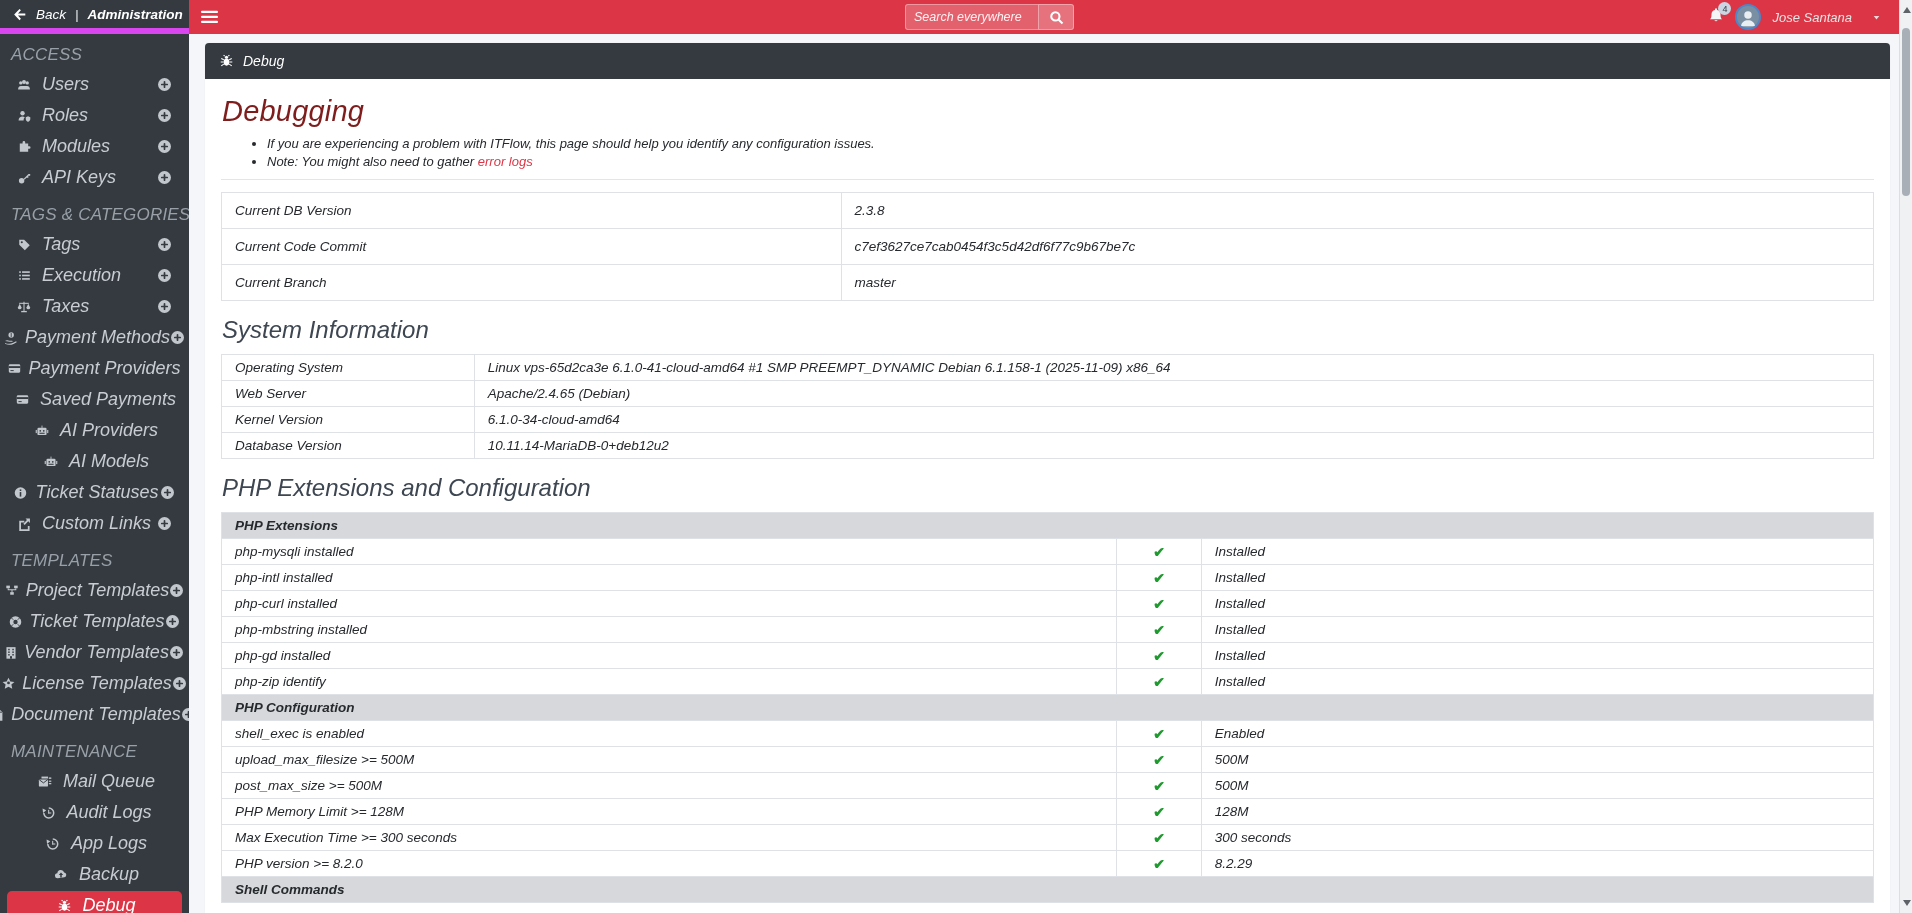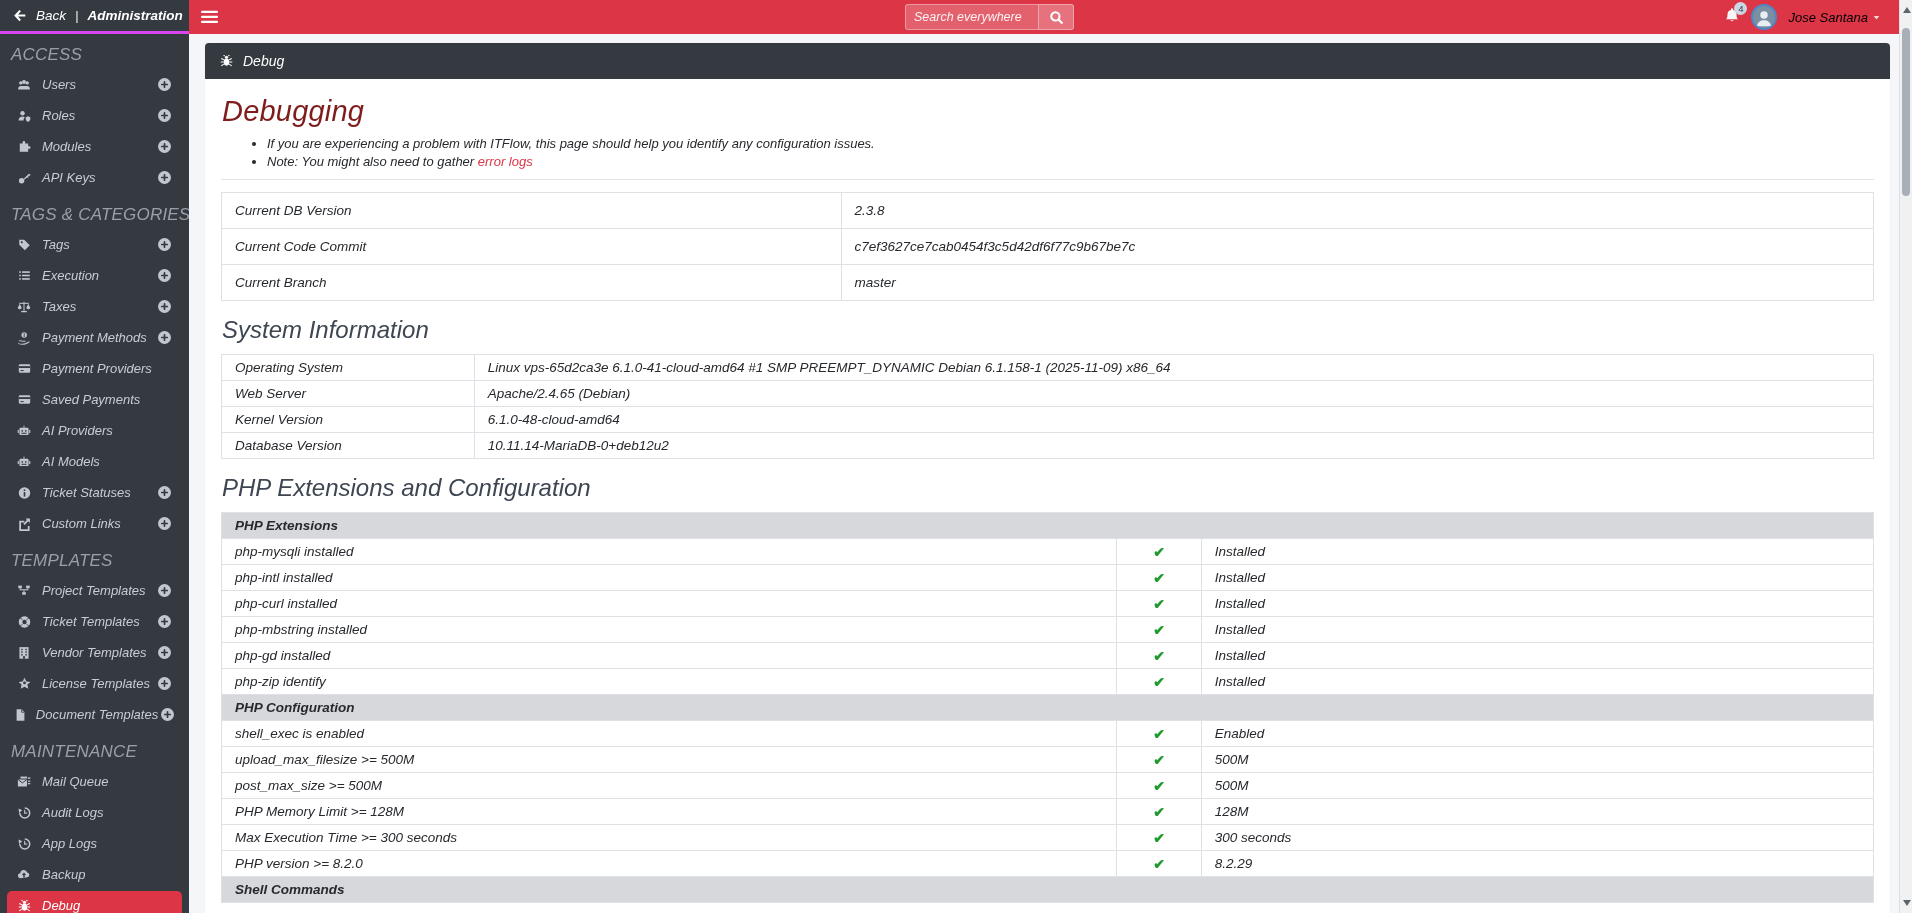--- a/index.html
+++ b/index.html
@@ -12,35 +12,35 @@
   }
   .app { display:flex; width:1912px; height:913px; position:relative; }
 
   
   .sidebar {
     width:189px; min-width:189px; height:913px;
     background:#343a40; color:#c9cdd3; overflow:hidden;
   }
   .sidebar-header {
     height:34px; display:flex; align-items:center; gap:9px;
-    padding:0 12px; color:#fff; border-bottom:3px solid #d946ef;
+    padding:0 12px; color:#fff; border-bottom:6px solid #d946ef;
     cursor:pointer; font-size:13.5px; white-space:nowrap;
   }
   .sidebar-header .sep { opacity:.9; }
   .sidebar-header b { font-weight:bold; }
   .icon { display:inline-flex; align-items:center; justify-content:center; }
   .icon svg { display:block; }
   .section-label {
     padding:11px 10px 4px 11px; font-size:17px; color:#9aa0a8;
     letter-spacing:.2px; white-space:nowrap;
   }
   .side-item {
     display:flex; align-items:center; height:29px; margin:1px 7px 2px 7px;
-    padding:0 6px 0 5px; border-radius:5px; color:#c9cdd3; font-size:13px;
-    cursor:pointer; white-space:nowrap;
+    padding:0 6px 0 5px; border-radius:5px; color:#c9cdd3; font-size:18px;
+    cursor:pointer; white-space:nowrap;justify-content:center;
   }
   .side-item .icon { width:24px; color:#c2c7cd; }
   .side-item .lbl { margin-left:6px; }
   .side-item .plus { margin-left:auto; color:#c2c7cd; }
   .side-item.active { background:#dc3545; color:#fff; }
   .side-item.active .icon { color:#fff; }
 
   
   .main { flex:1; display:flex; flex-direction:column; height:913px; margin-right:13px; }
   .topbar {
@@ -68,21 +68,21 @@
     background:#ccd6e3; color:#343a40; border-radius:50%;
     font-size:9px; font-style:normal; display:flex; align-items:center; justify-content:center;
     padding:0 2px;
   }
   .avatar {
     width:26px; height:26px; border-radius:50%;
     background:#7b8fa3; border:2px solid #4f86c6;
     display:flex; align-items:flex-end; justify-content:center; overflow:hidden; cursor:pointer;
     color:#e9eef3;
   }
-  .user-name { font-size:13px; color:#000000; cursor:pointer; display:flex; align-items:center; gap:4px; }
+  .user-name { font-size:13px; color:#e5e5e5; cursor:pointer; display:flex; align-items:center; gap:20px; }
   .caret { color:#f3d6d9; }
 
   
   .content-wrapper { flex:1; background:#f4f6f9; padding:9px 9px 0 16px; overflow:hidden; }
   .card { background:#fff; border-radius:4px 4px 0 0; box-shadow:0 0 1px rgba(0,0,0,.12); height:100%; }
   .card-header {
     height:36px; background:#343a40; color:#fff; border-radius:4px 4px 0 0;
     display:flex; align-items:center; gap:9px; padding:0 14px; font-size:14px;
   }
   .card-body { padding:8px 16px 0 16px; }
@@ -649,21 +649,21 @@
                 <tr>
                   <td>Operating System</td>
                   <td>Linux vps-65d2ca3e 6.1.0-41-cloud-amd64 #1 SMP PREEMPT_DYNAMIC Debian 6.1.158-1 (2025-11-09) x86_64</td>
                 </tr>
                 <tr>
                   <td>Web Server</td>
                   <td>Apache/2.4.65 (Debian)</td>
                 </tr>
                 <tr>
                   <td>Kernel Version</td>
-                  <td>6.1.0-48-cloud-amd64</td>
+                  <td>6.1.0-34-cloud-amd64</td>
                 </tr>
                 <tr>
                   <td>Database Version</td>
                   <td>10.11.14-MariaDB-0+deb12u2</td>
                 </tr>
               </tbody>
           </table>
 
           <h2 class="section-h">PHP Extensions and Configuration</h2>
           <table class="tbl-php mt">

